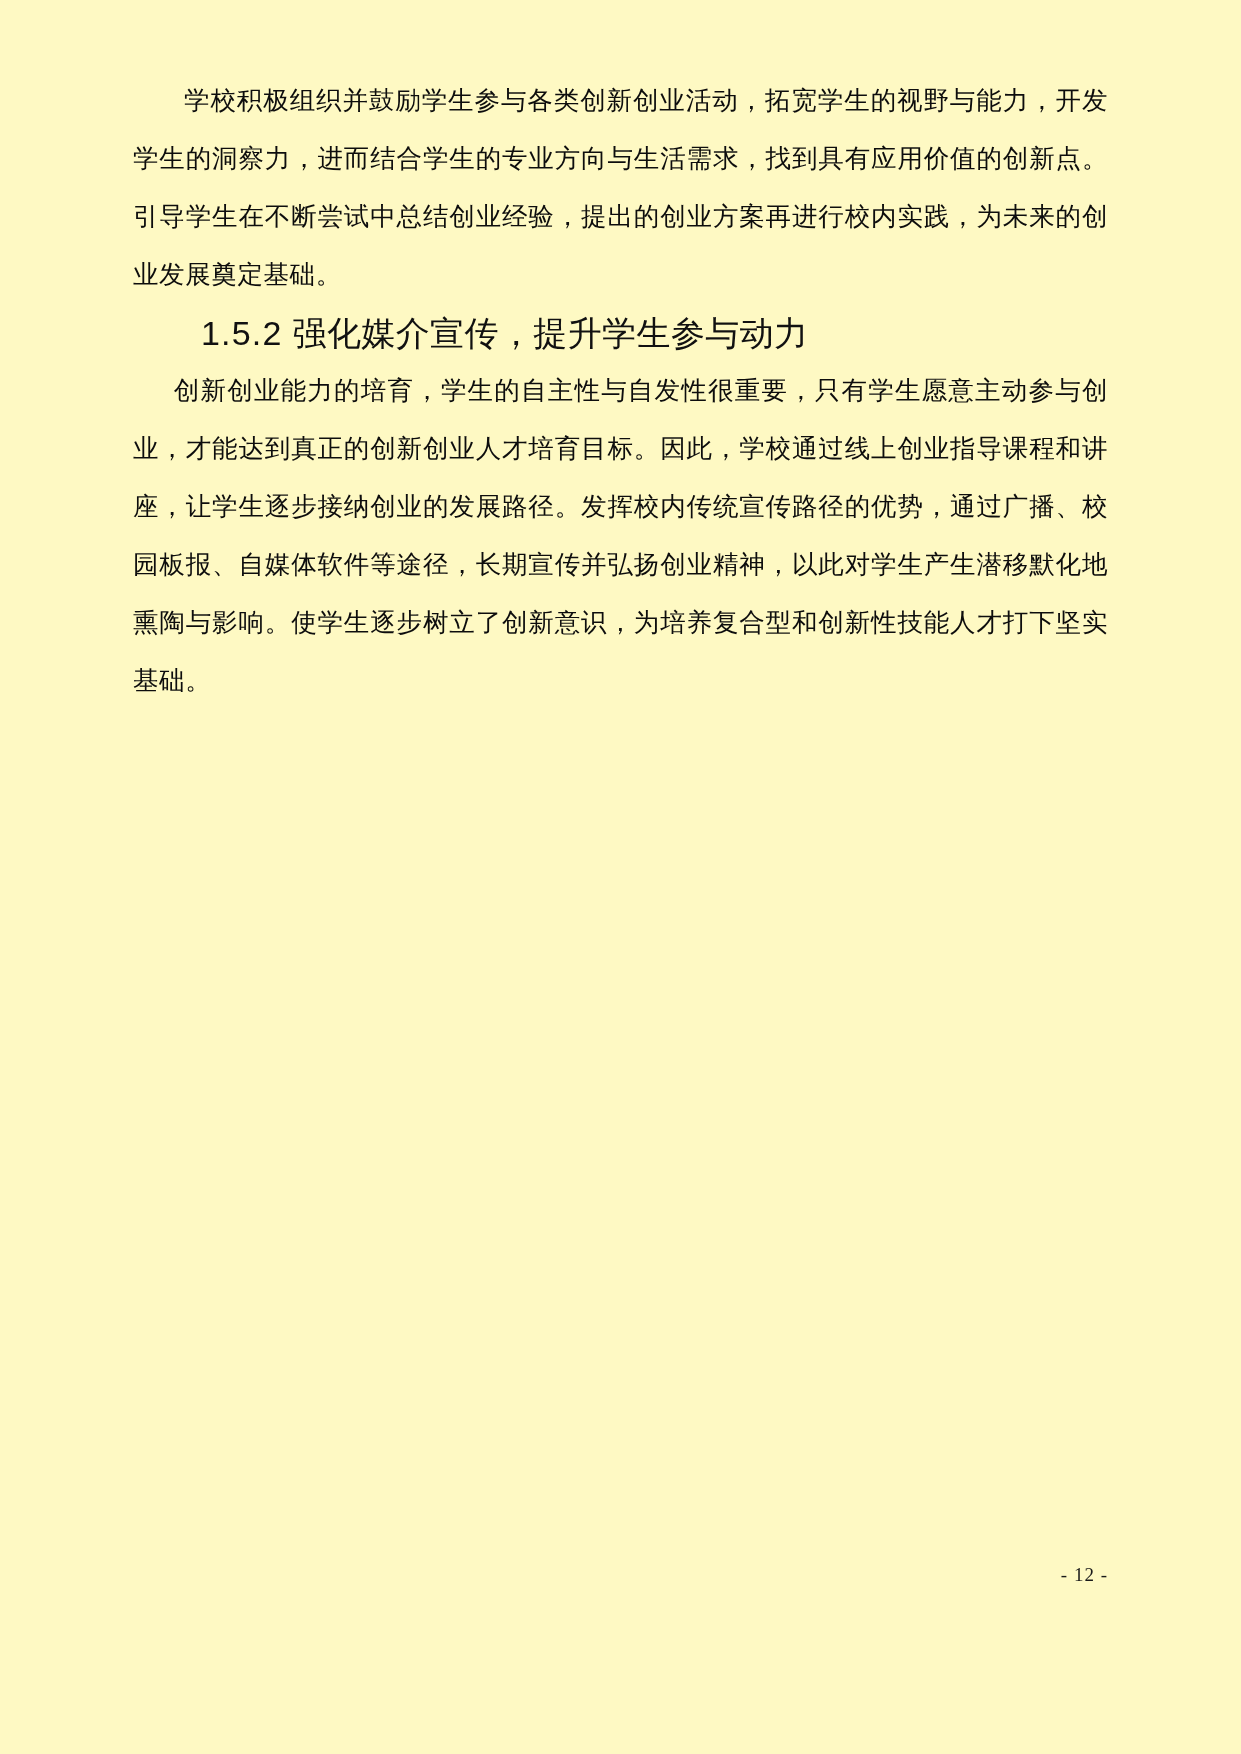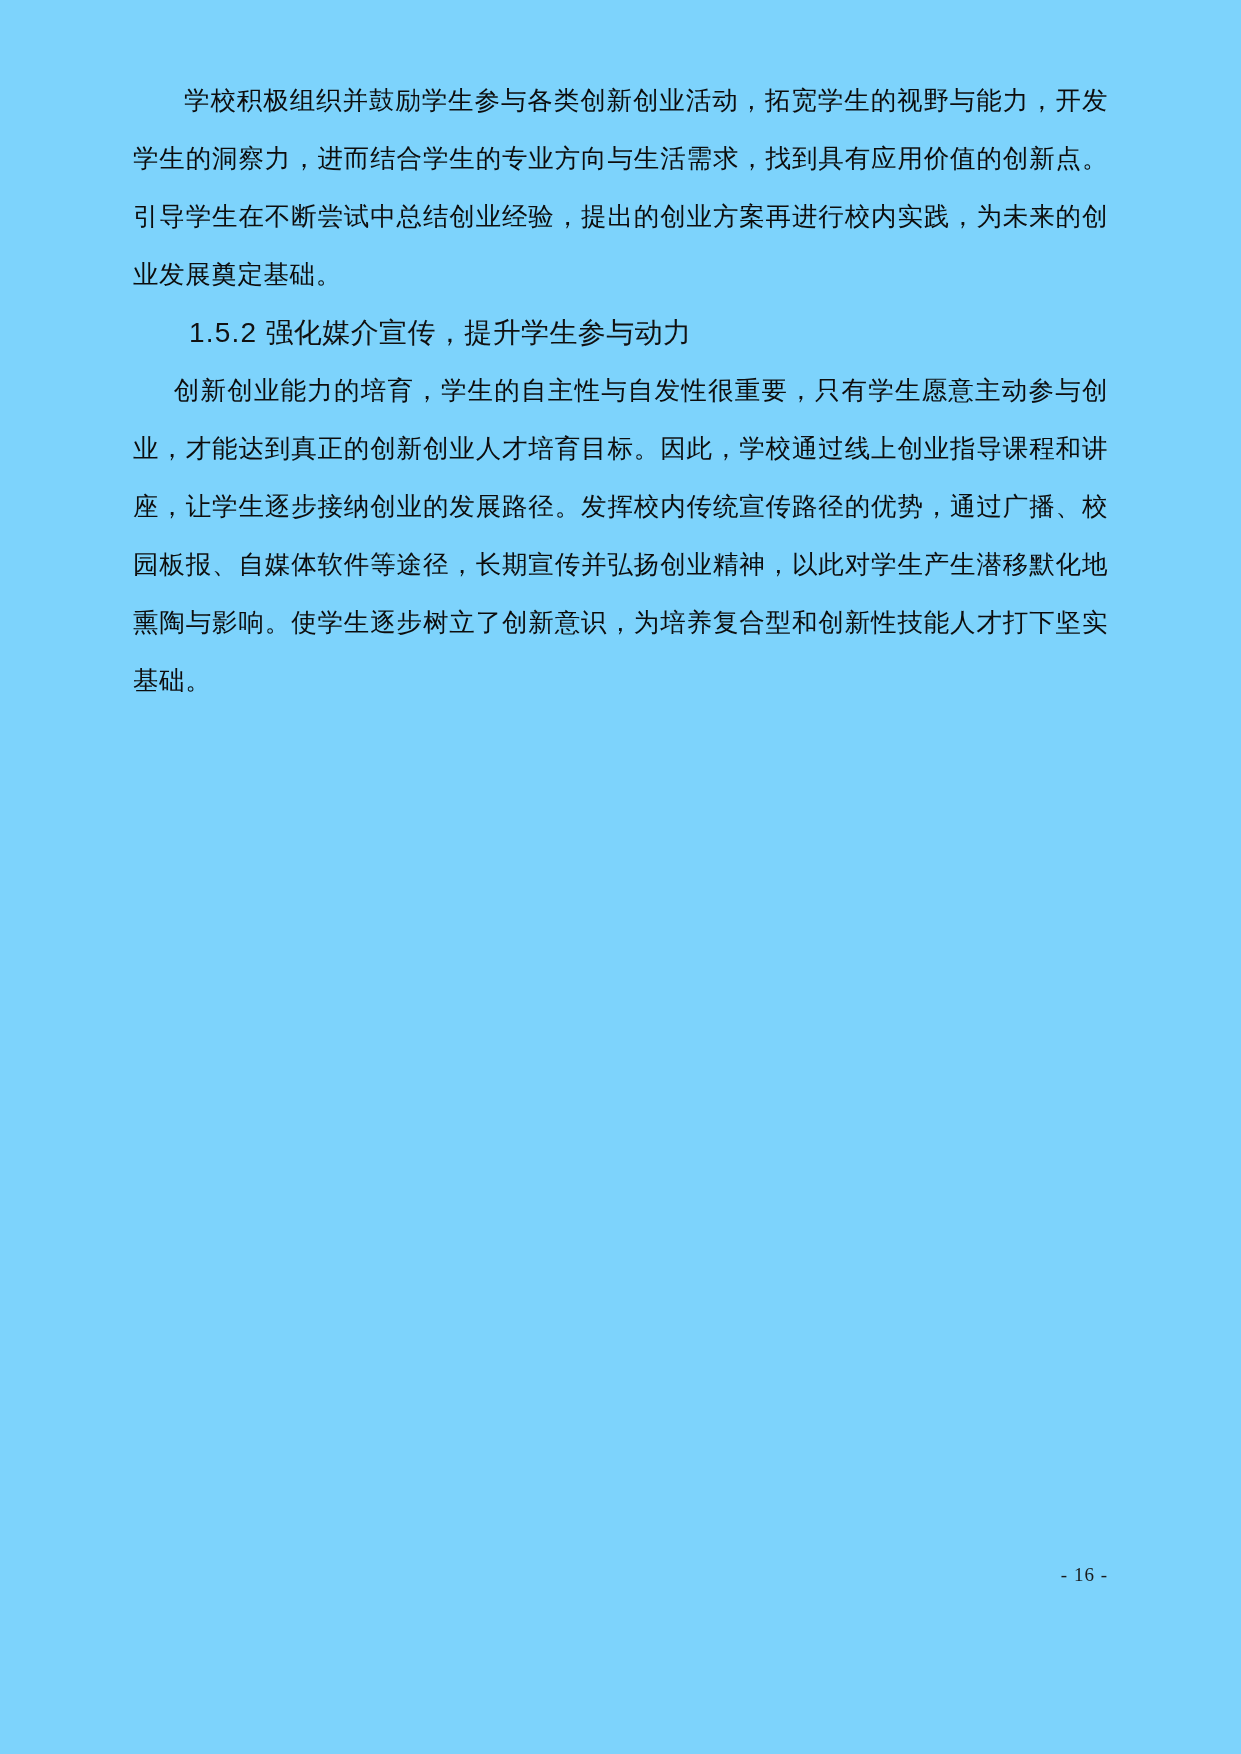--- a/index.html
+++ b/index.html
@@ -14,21 +14,21 @@
     color: #000000;
     position: relative;
     overflow: hidden;
   }
   .page {
     position: relative;
     width: 1241px;
     height: 1754px;
     box-sizing: border-box;
     padding: 72px 133px 40px 133px;
-    background: #7dd3fc;
+    background: #fef9c3;
   }
   .content {
     width: 975px;
   }
   p.body-para {
     margin: 0 0 0 0;
     font-family: "Liberation Serif", "DejaVu Serif", serif;
     font-size: 25.5px;
     line-height: 58px;
     text-align: justify;
@@ -37,21 +37,21 @@
     letter-spacing: 0.6px;
     color: #0d0d0d;
     word-break: break-all;
   }
   p.body-para.tight-indent {
     text-indent: 1.6em;
   }
   h3.sub-heading {
     margin: 0;
     font-family: "Liberation Sans", "DejaVu Sans", sans-serif;
-    font-size: 28px;
+    font-size: 34px;
     font-weight: 400;
     line-height: 58px;
     text-indent: 2em;
     letter-spacing: 0.4px;
     color: #111111;
     white-space: nowrap;
   }
   .heading-num {
     letter-spacing: 1.2px;
   }
@@ -75,14 +75,14 @@
 
 
     <h3 class="sub-heading"><span class="heading-num">1.5.2</span> <span>强化媒介宣传，提升学生参与动力</span></h3>
 
     <p class="body-para tight-indent">创新创业能力的培育，学生的自主性与自发性很重要，只有学生愿意主动参与创业，才能达到真正的创新创业人才培育目标。因此，学校通过线上创业指导课程和讲座，让学生逐步接纳创业的发展路径。发挥校内传统宣传路径的优势，通过广播、校园板报、自媒体软件等途径，长期宣传并弘扬创业精神，以此对学生产生潜移默化地熏陶与影响。使学生逐步树立了创新意识，为培养复合型和创新性技能人才打下坚实基础。</p>
 
 
 
   </div>
 
-  <div class="footer">- 16 -</div>
+  <div class="footer">- 12 -</div>
 </div>
 
 </body></html>

